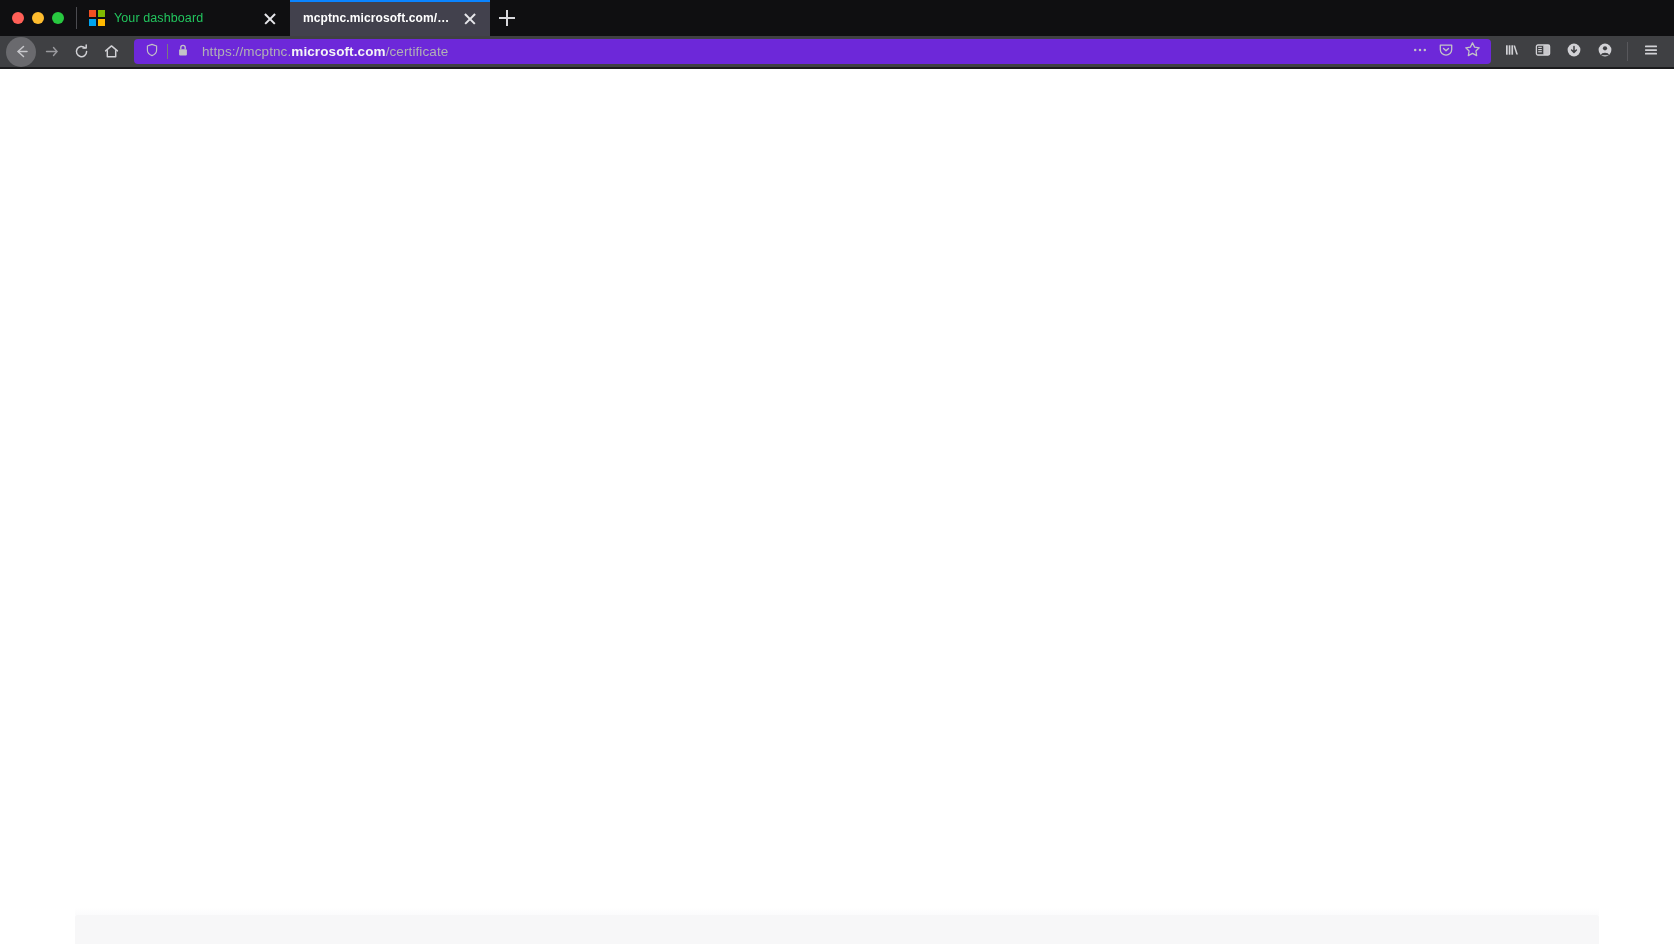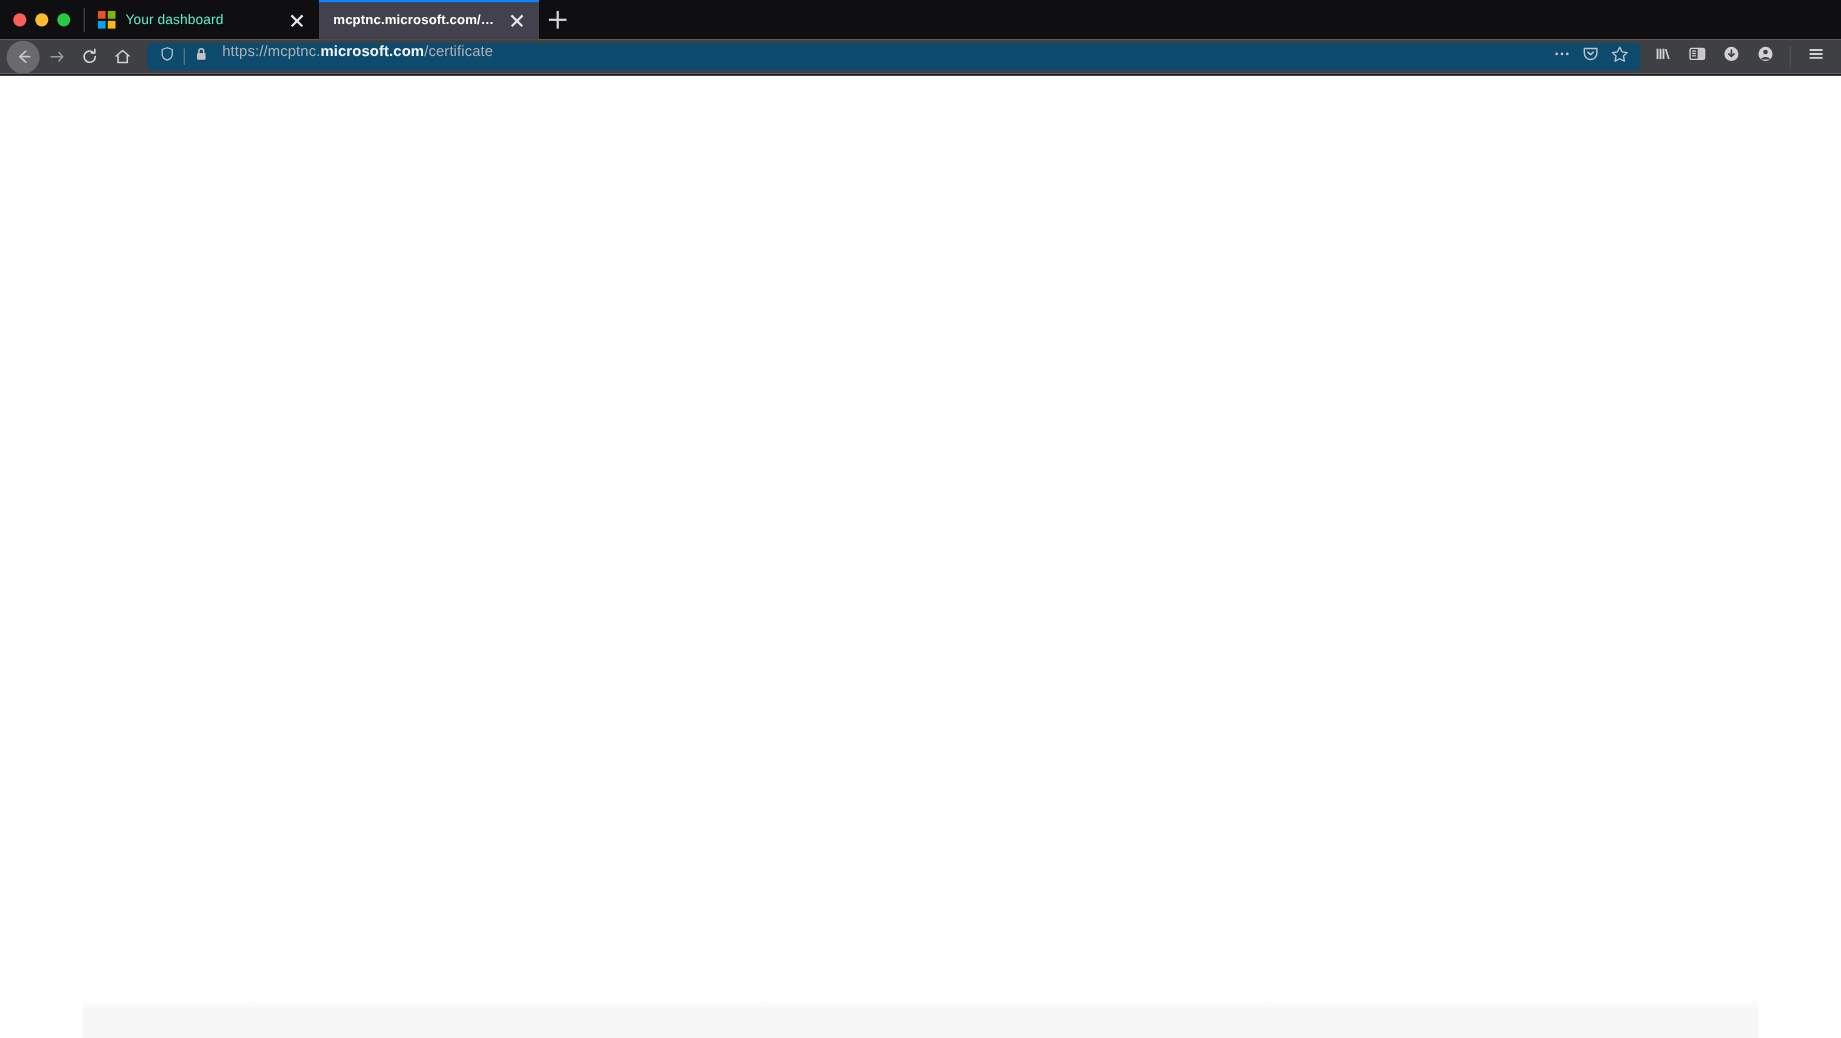--- a/index.html
+++ b/index.html
@@ -94,21 +94,21 @@
   }
   .tab-favicon i { display: block; }
   .ms-red    { background: #f25022; }
   .ms-green  { background: #7fba00; }
   .ms-blue   { background: #00a4ef; }
   .ms-yellow { background: #ffb900; }
 
   .tab-title {
     flex: 1 1 auto;
     font-size: 12.5px;
-    color: #5eead4;
+    color: #22c55e;
     white-space: nowrap;
     overflow: hidden;
     text-overflow: ellipsis;
     letter-spacing: 0.1px;
   }
   .tab.active .tab-title {
     color: #ffffff;
     font-weight: 600;
     font-size: 12px;
   }
@@ -178,23 +178,24 @@
     flex: 1 1 auto;
     display: flex;
     align-items: center;
     padding-left: 8px;
     padding-right: 5px;
     min-width: 0;
   }
   .urlbar {
     flex: 1 1 auto;
     height: 25px;
-    background: #0c4a6e;
+    background: #6d28d9;
     border-radius: 4px;
     display: flex;
+    align-items: center;
     padding: 0 6px 0 6px;
     min-width: 0;
   }
   .identity-box {
     display: flex;
     align-items: center;
     flex: 0 0 auto;
   }
   .ident-btn {
     width: 24px; height: 21px;

